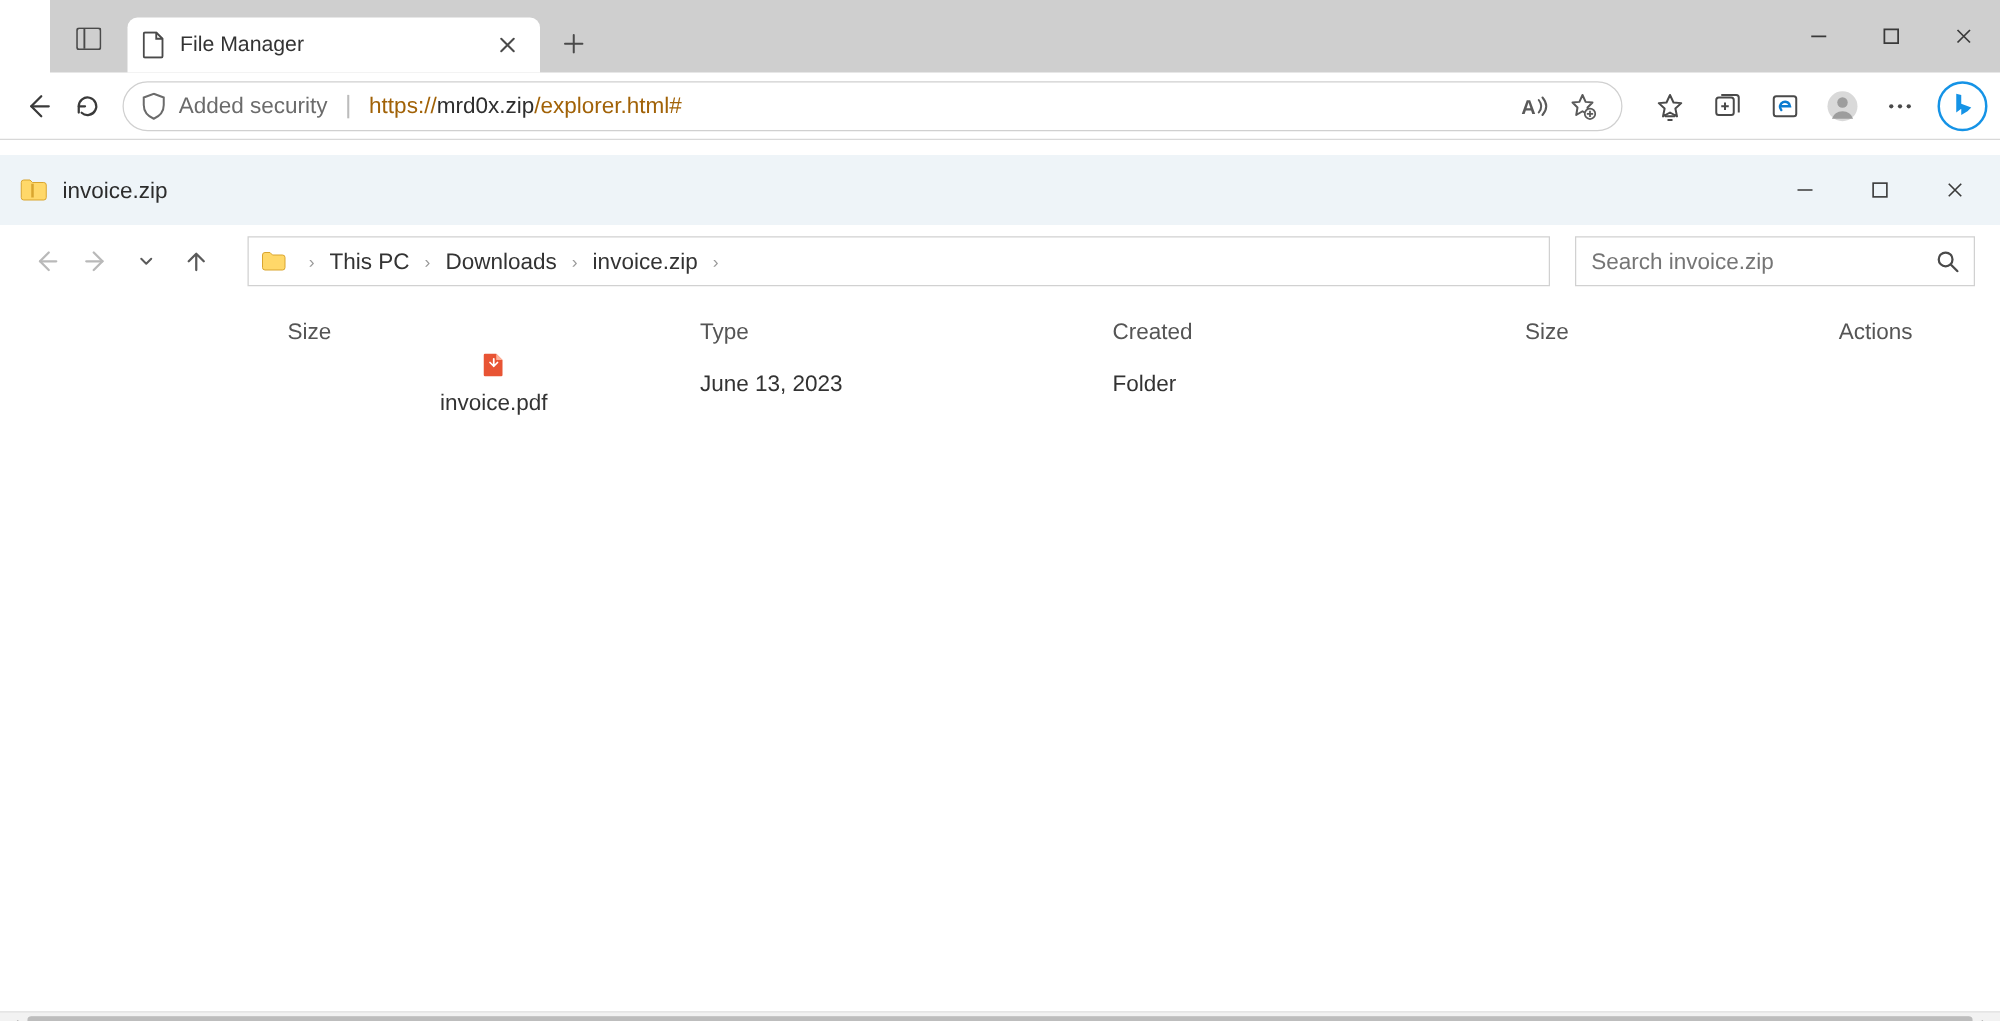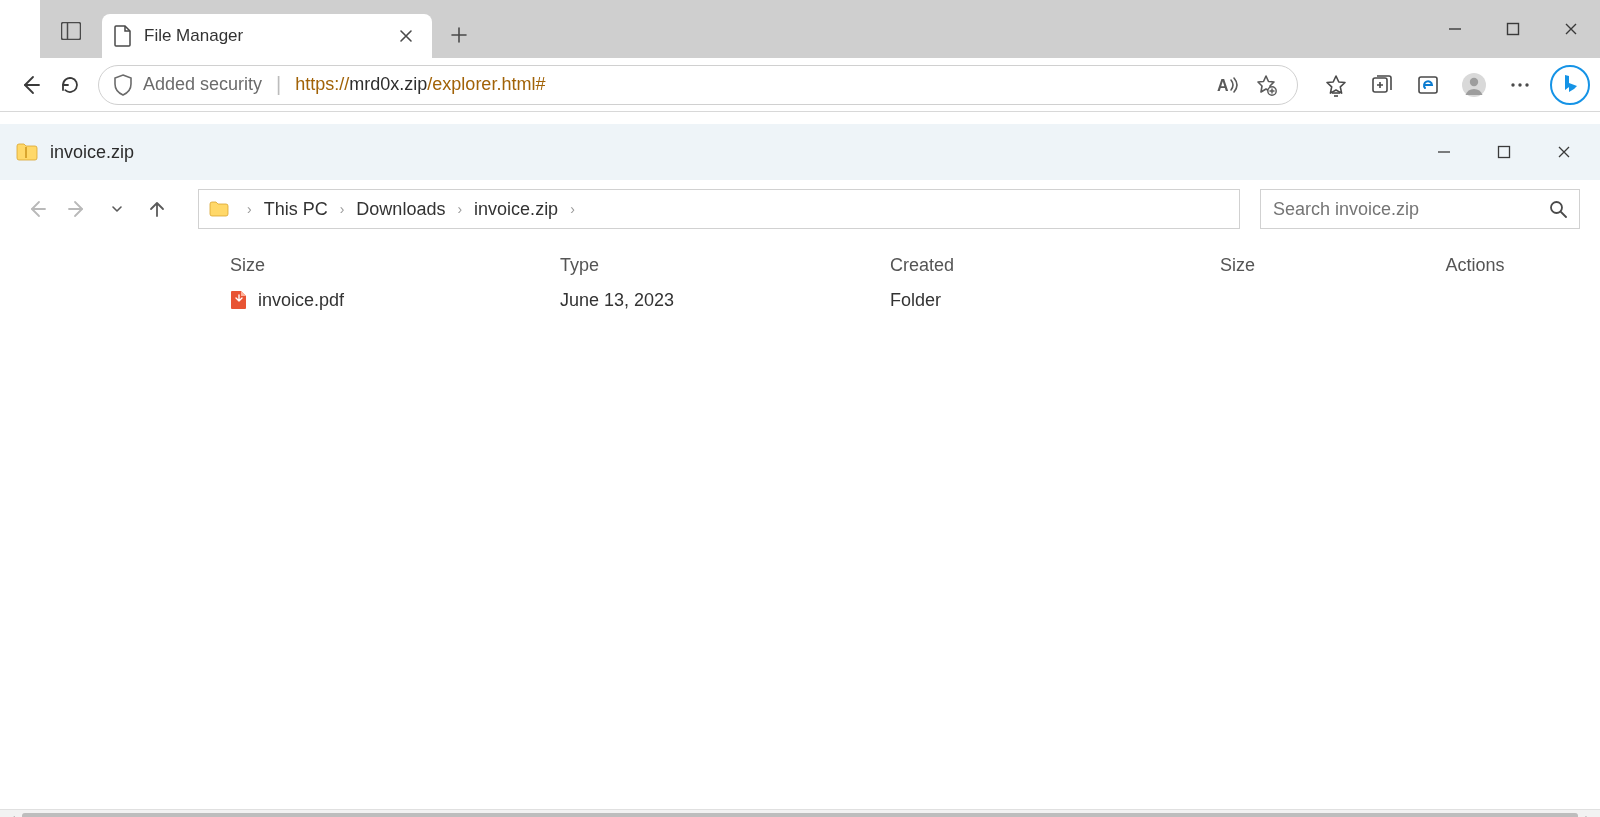--- a/index.html
+++ b/index.html
@@ -123,23 +123,23 @@
 
   
   .file-panel { padding:0 0 0 230px; }
   .file-header, .file-row {
     display:grid;
     grid-template-columns: 330px 330px 330px 200px 110px;
     align-items:center;
     font-size:18px;
   }
   .file-header { color:#555; height:44px; padding-top:10px;}
-  .file-header .h-actions { text-align:center; }
+  .file-header .h-actions { text-align:right; }
   .file-row { color:#333; height:36px;}
-  .name-cell { display:flex; align-items:center; gap:10px;}
+  .name-cell { display:flex; align-items:center; gap:10px;flex-direction:column;}
   .h-size { padding-right:20px;}
   .h-actions { text-align:right; }
 
   
   .hscroll {
     position:absolute; left:0; right:0; bottom:0; height:20px;
     background:#f2f2f2; border-top:1px solid #e0e0e0;
     display:flex; align-items:center;
   }
   .hscroll-arrow { width:20px; text-align:center; color:#777; font-size:12px;}

